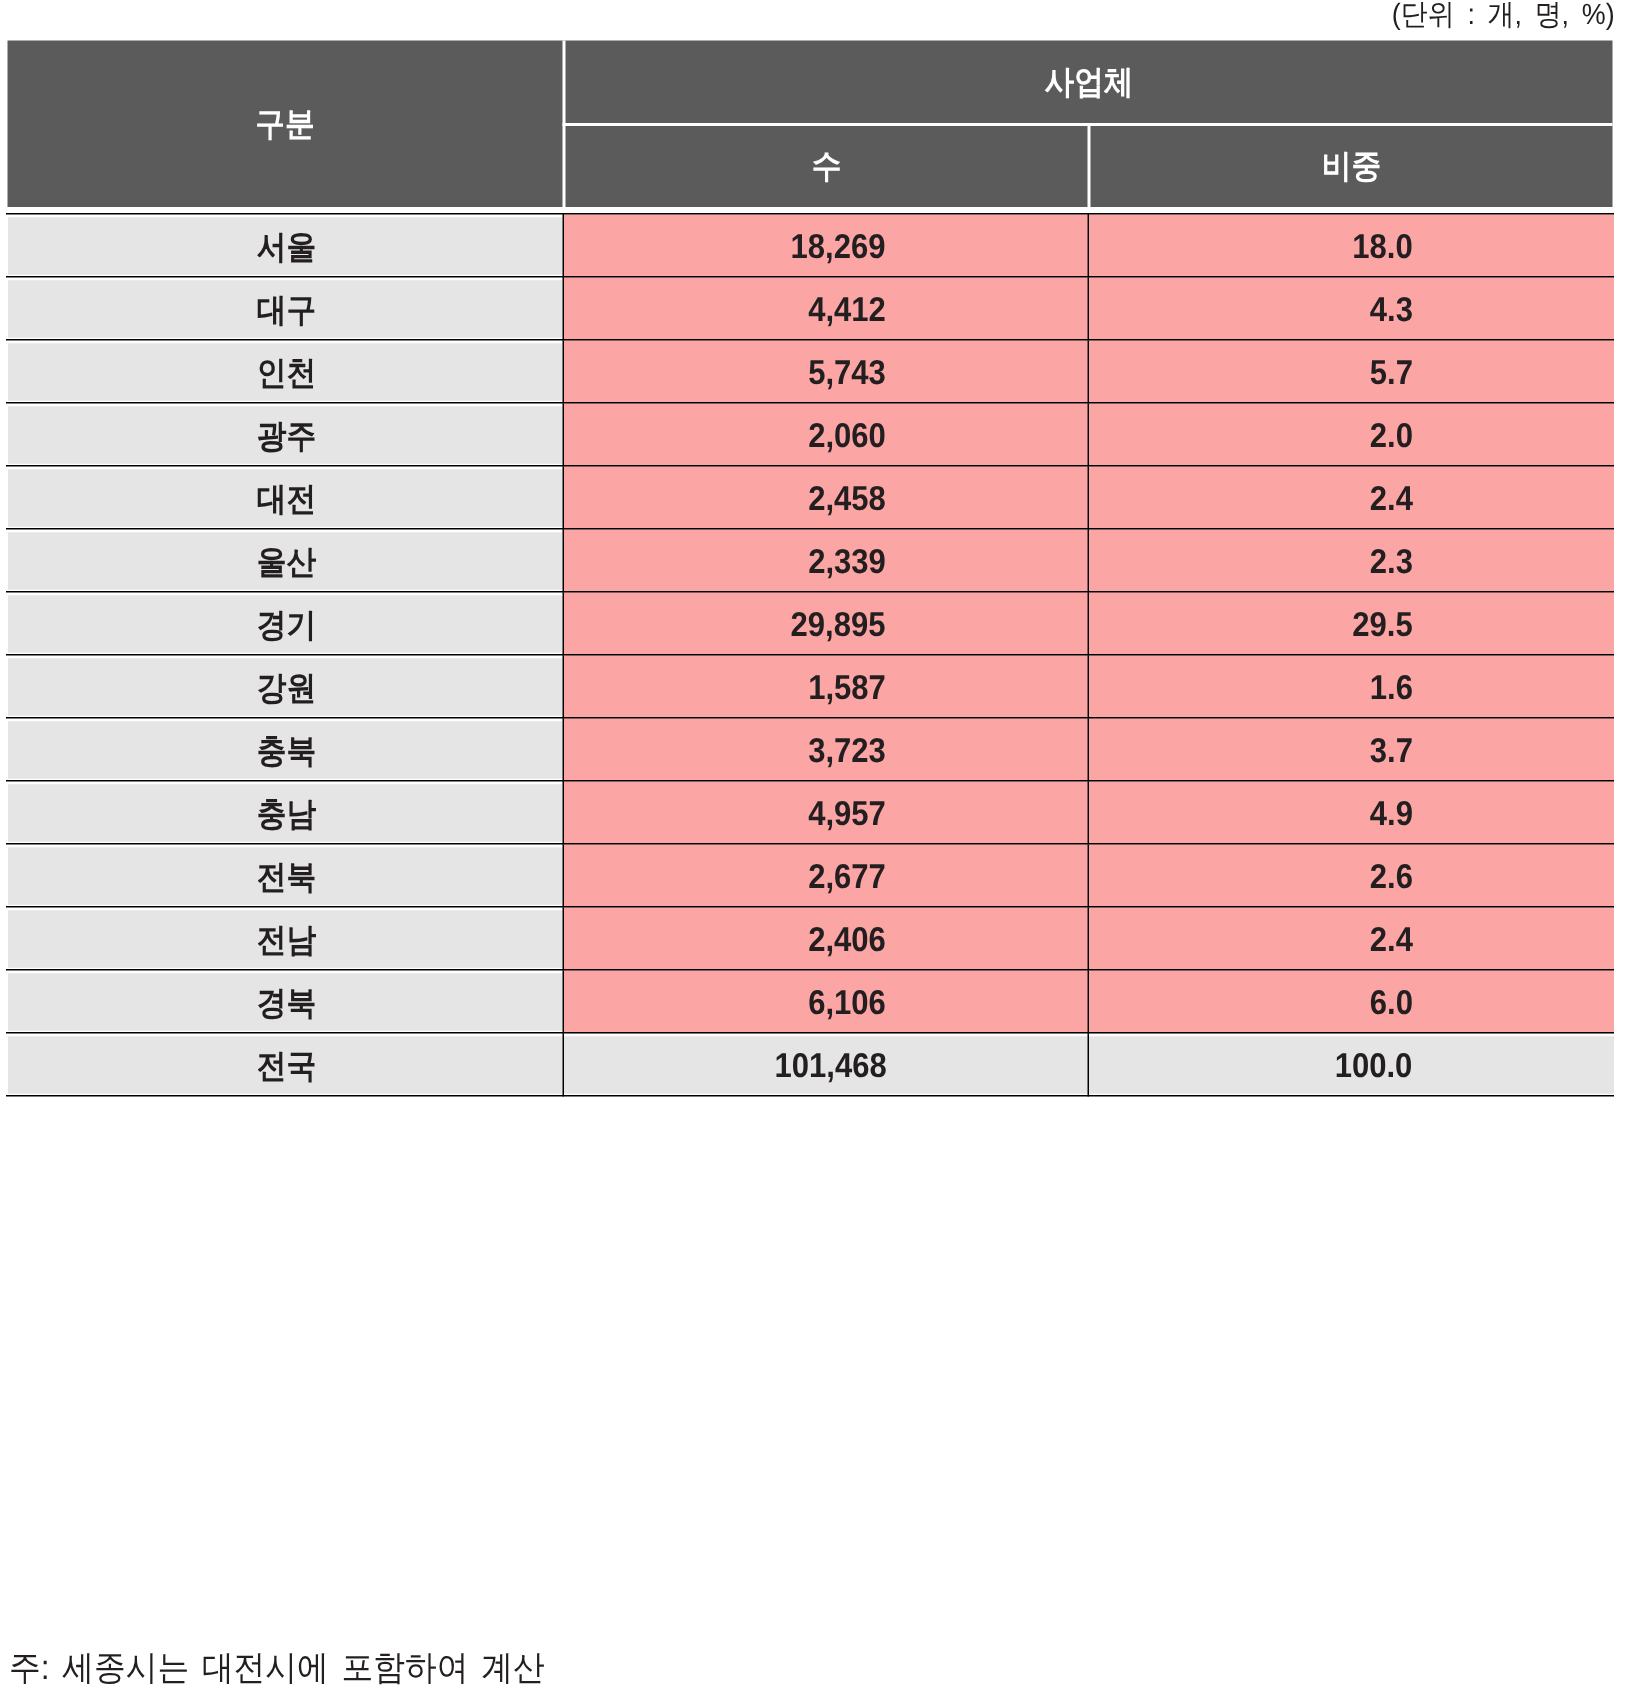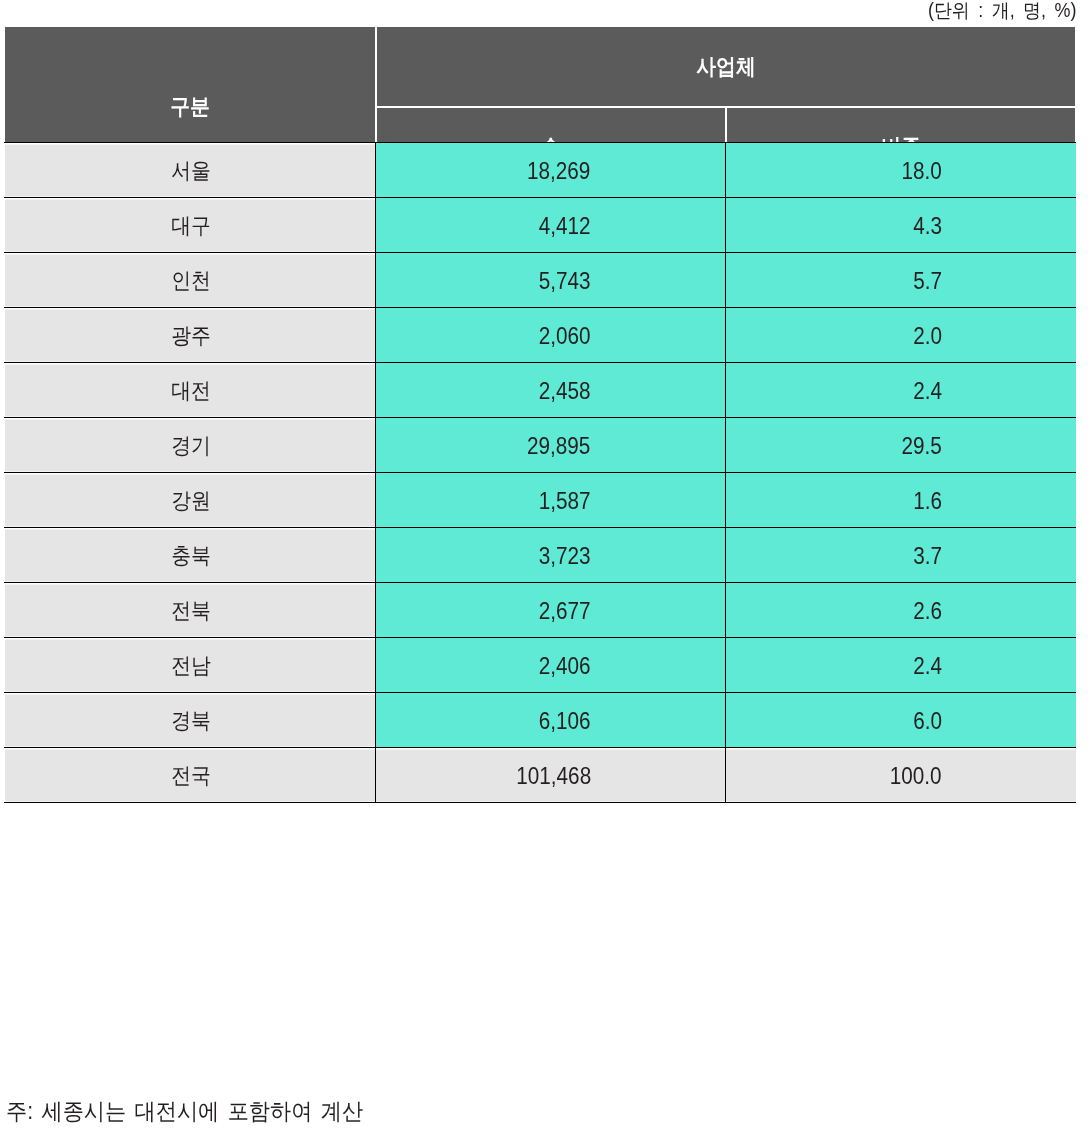--- a/index.html
+++ b/index.html
@@ -37,21 +37,21 @@
   
   table.data {
     position: absolute;
     left: 5px;
     width: 1070px;
     border-collapse: collapse;
     table-layout: fixed;
   }
   table.head { top: 27px; left: 4.6px; width: 1070.4px; }
   table.body { top: 142.0px; left: 3.8px; width: 1072px; }
-  table.data th, table.data td { padding: 12px; margin: 0; }
+  table.data th, table.data td { padding: 0; margin: 0; }
 
   thead th {
     background: #5b5b5b;
     color: #ffffff;
     font-weight: bold;
     font-size: 22px;
     text-align: center;
     vertical-align: middle;
   }
   thead th span.v {
@@ -60,21 +60,21 @@
     position: relative;
     top: 0.5px;
   }
   thead th.top span.v { top: 1px; }
   thead th.sub span.v { top: 0.5px; }
   thead th.gubun { height: 111.2px; }
   thead th.top   { height: 54.8px; border-bottom: 2px solid #ffffff; }
   thead th.sub   { height: 54.4px; }
   thead th.vsep  { border-left: 2px solid #ffffff; }
 
-  tbody tr { height: 42px; }
+  tbody tr { height: 42px; font-weight: bold; }
   tbody td {
     font-size: 22px;
     color: #231f20;
     vertical-align: middle;
     border-bottom: 1.5px solid #000000;
   }
   tbody td.name {
     background:
       linear-gradient(to right, #fff 0 1.2px, transparent 1.2px) ,
       linear-gradient(#fff 0 1.2px, #e5e5e5 1.2px calc(100% - 1.2px), #fff calc(100% - 1.2px));
@@ -82,21 +82,21 @@
     border-right: 1.4px solid #000;
   }
   tbody td.name span.v {
     display: inline-block;
     transform: scaleX(0.9);
     position: relative;
     top: 1px;
     left: 1.5px;
   }
   tbody td.num {
-    background: #5eead4;
+    background: #fca5a5;
     text-align: right;
     padding-right: 134px;
     font-size: 23px;
   }
   tbody td.num span.v {
     display: inline-block;
     transform: scaleX(0.9);
     transform-origin: 100% 50%;
     position: relative;
     top: 1.4px;
@@ -177,33 +177,43 @@
           <td class="name"><span class="v">광주</span></td>
           <td class="num second"><span class="v">2,060</span></td>
           <td class="num"><span class="v">2.0</span></td>
         </tr>
         <tr>
           <td class="name"><span class="v">대전</span></td>
           <td class="num second"><span class="v">2,458</span></td>
           <td class="num"><span class="v">2.4</span></td>
         </tr>
         <tr>
+          <td class="name"><span class="v">울산</span></td>
+          <td class="num second"><span class="v">2,339</span></td>
+          <td class="num"><span class="v">2.3</span></td>
+        </tr>
+        <tr>
           <td class="name"><span class="v">경기</span></td>
           <td class="num second"><span class="v">29,895</span></td>
           <td class="num"><span class="v">29.5</span></td>
         </tr>
         <tr>
           <td class="name"><span class="v">강원</span></td>
           <td class="num second"><span class="v">1,587</span></td>
           <td class="num"><span class="v">1.6</span></td>
         </tr>
         <tr>
           <td class="name"><span class="v">충북</span></td>
           <td class="num second"><span class="v">3,723</span></td>
           <td class="num"><span class="v">3.7</span></td>
+        </tr>
+        <tr>
+          <td class="name"><span class="v">충남</span></td>
+          <td class="num second"><span class="v">4,957</span></td>
+          <td class="num"><span class="v">4.9</span></td>
         </tr>
         <tr>
           <td class="name"><span class="v">전북</span></td>
           <td class="num second"><span class="v">2,677</span></td>
           <td class="num"><span class="v">2.6</span></td>
         </tr>
         <tr>
           <td class="name"><span class="v">전남</span></td>
           <td class="num second"><span class="v">2,406</span></td>
           <td class="num"><span class="v">2.4</span></td>

